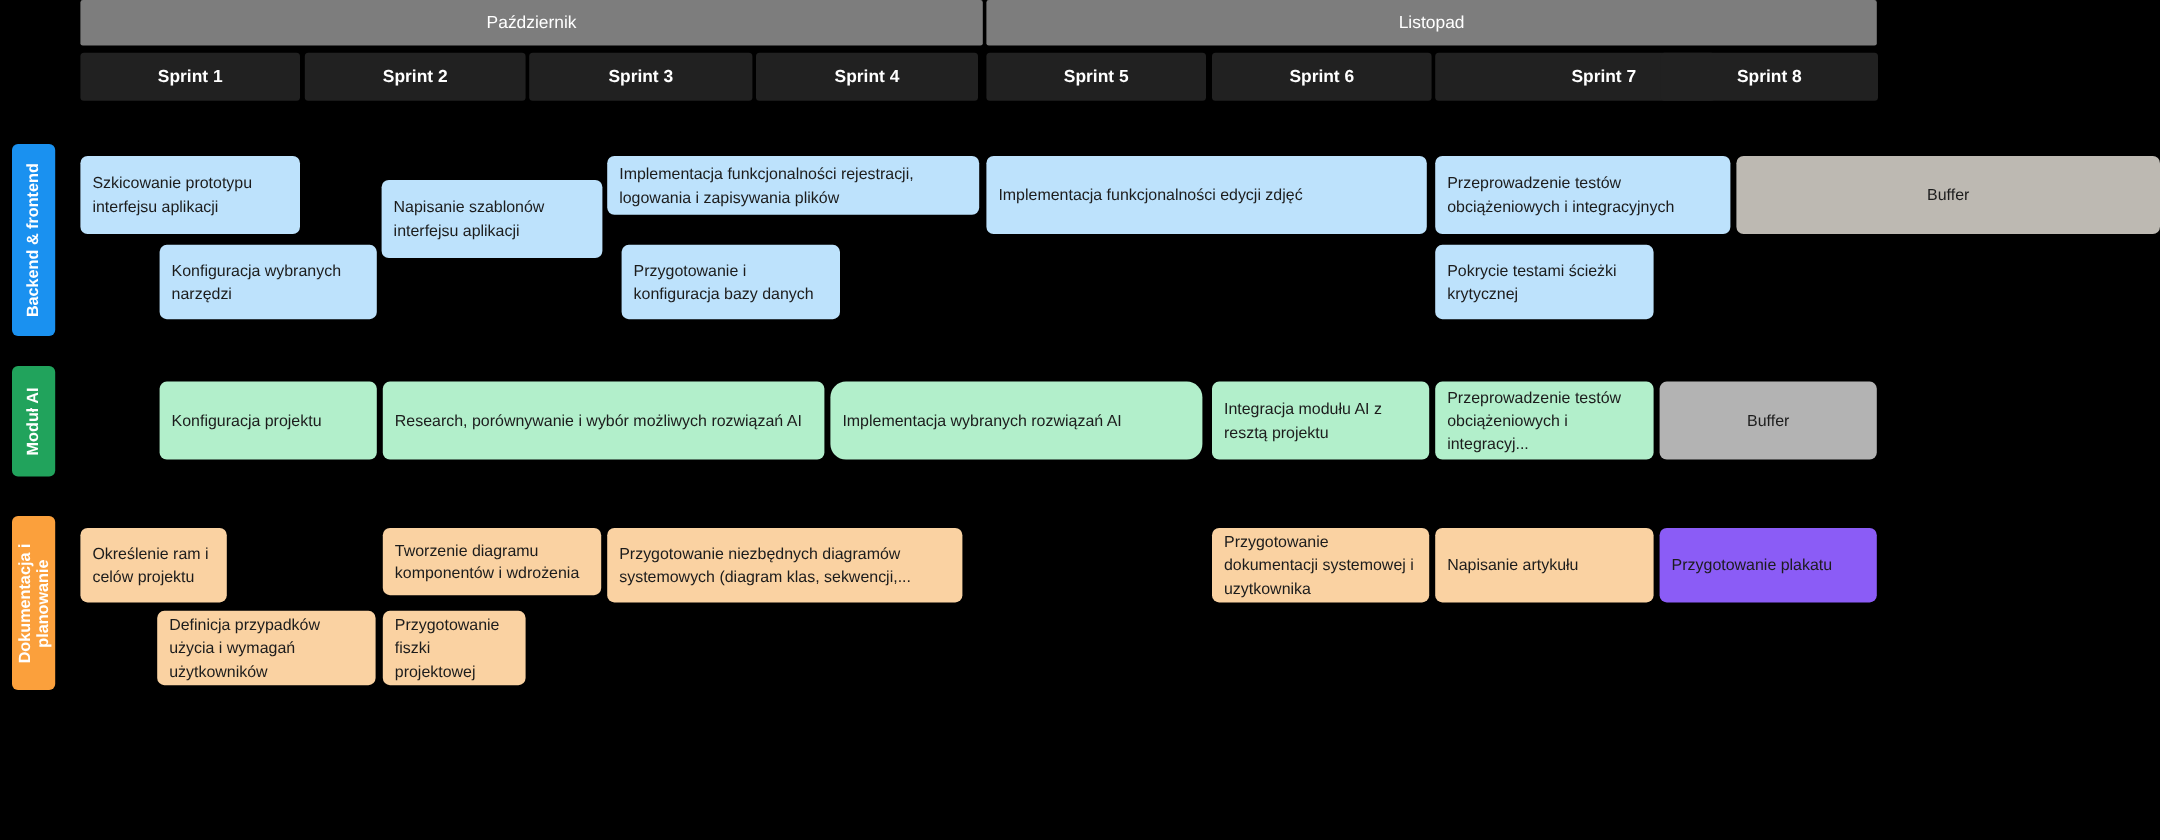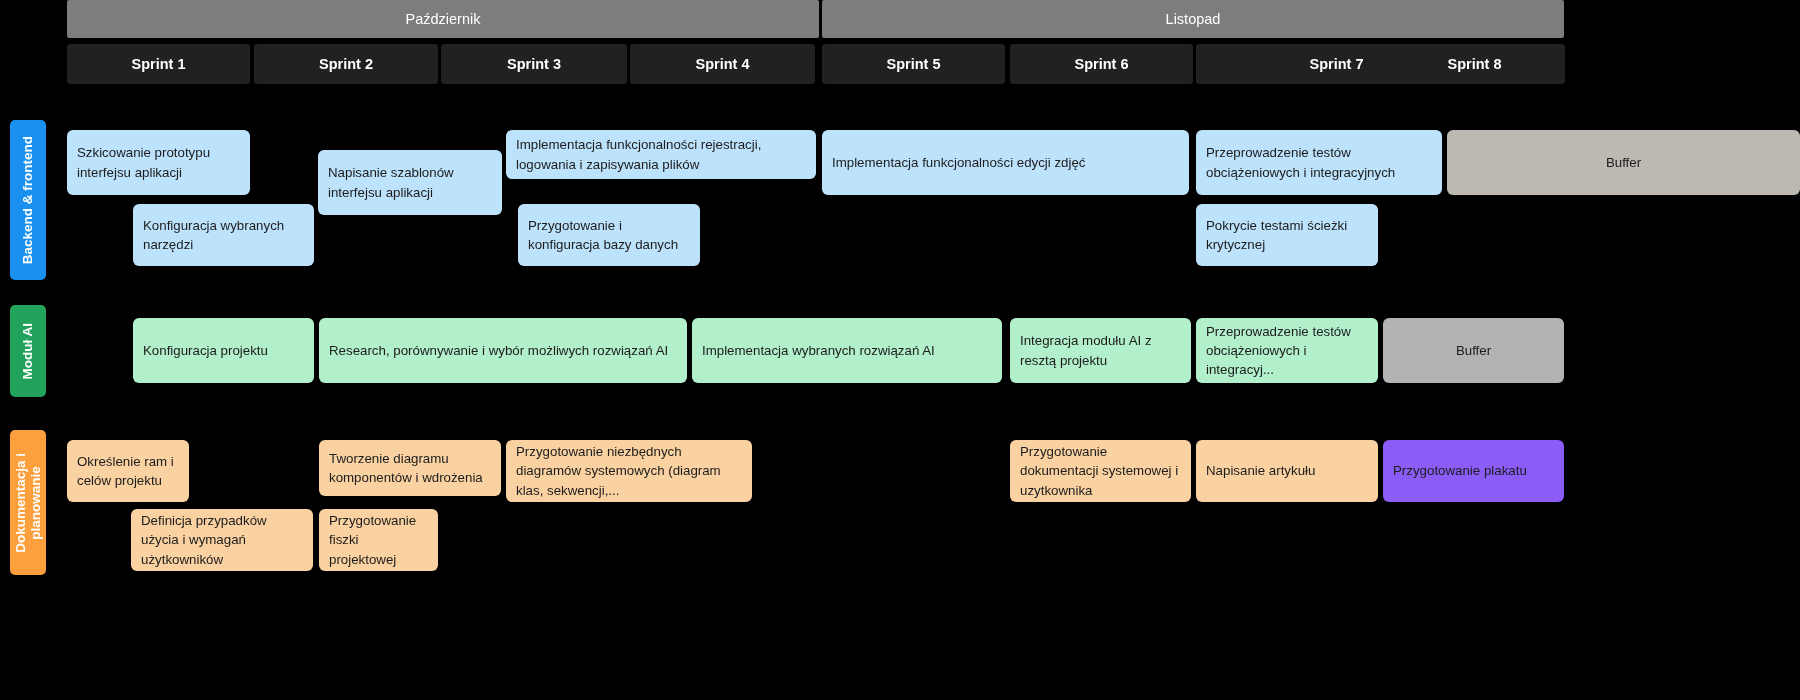--- a/index.html
+++ b/index.html
@@ -159,21 +159,21 @@
       </div>
       <div class="lane-label" style="top: 305px; height: 92px; background: rgb(33, 163, 92);">
         <span>Moduł AI</span>
       </div>
       <div class="task" style="left: 133px; top: 318px; width: 181px; height: 65px; background: rgb(178, 239, 203);">
         <span>Konfiguracja projektu</span>
       </div>
       <div class="task" style="left: 319px; top: 318px; width: 368px; height: 65px; background: rgb(178, 239, 203);">
         <span>Research, porównywanie i wybór możliwych rozwiązań AI</span>
       </div>
-      <div class="task" style="left: 692px; top: 318px; width: 310px; height: 65px; background: rgb(178, 239, 203);">
+      <div class="task" style="left: 692px; top: 318px; width: 310px; height: 65px; background: rgb(178, 239, 203); border-radius: 13px;">
         <span>Implementacja wybranych rozwiązań AI</span>
       </div>
       <div class="task" style="left: 1010px; top: 318px; width: 181px; height: 65px; background: rgb(178, 239, 203);">
         <span>Integracja modułu AI z resztą projektu</span>
       </div>
       <div class="task" style="left: 1196px; top: 318px; width: 182px; height: 65px; background: rgb(178, 239, 203);">
         <span>Przeprowadzenie testów obciążeniowych i integracyj...</span>
       </div>
       <div class="task center" style="left: 1383px; top: 318px; width: 181px; height: 65px; background: rgb(179, 179, 179);">
         <span>Buffer</span>
@@ -181,21 +181,21 @@
       <div class="lane-label" style="top: 430px; height: 145px; background: rgb(251, 160, 60);">
         <span>Dokumentacja i
 planowanie</span>
       </div>
       <div class="task" style="left: 67px; top: 440px; width: 122px; height: 62px; background: rgb(250, 210, 162);">
         <span>Określenie ram i celów projektu</span>
       </div>
       <div class="task" style="left: 319px; top: 440px; width: 182px; height: 56px; background: rgb(250, 210, 162);">
         <span>Tworzenie diagramu komponentów i wdrożenia</span>
       </div>
-      <div class="task" style="left: 506px; top: 440px; width: 246px; height: 62px; background: rgb(250, 210, 162);">
+      <div class="task" style="left: 506px; top: 440px; width: 296px; height: 62px; background: rgb(250, 210, 162);">
         <span>Przygotowanie niezbędnych diagramów systemowych (diagram klas, sekwencji,...</span>
       </div>
       <div class="task" style="left: 1010px; top: 440px; width: 181px; height: 62px; background: rgb(250, 210, 162);">
         <span>Przygotowanie dokumentacji systemowej i uzytkownika</span>
       </div>
       <div class="task" style="left: 1196px; top: 440px; width: 182px; height: 62px; background: rgb(250, 210, 162);">
         <span>Napisanie artykułu</span>
       </div>
       <div class="task" style="left: 1383px; top: 440px; width: 181px; height: 62px; background: #8b5cf6;">
         <span>Przygotowanie plakatu</span>

